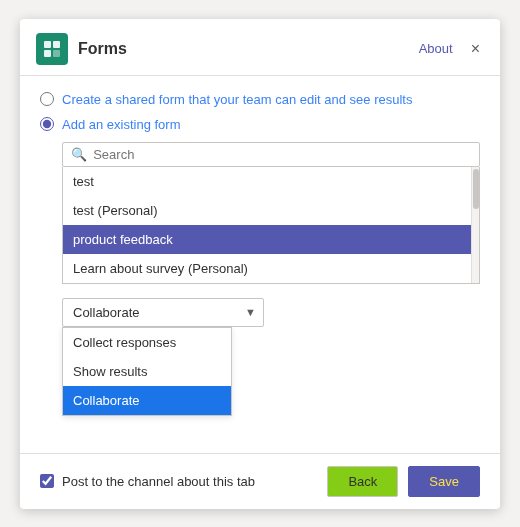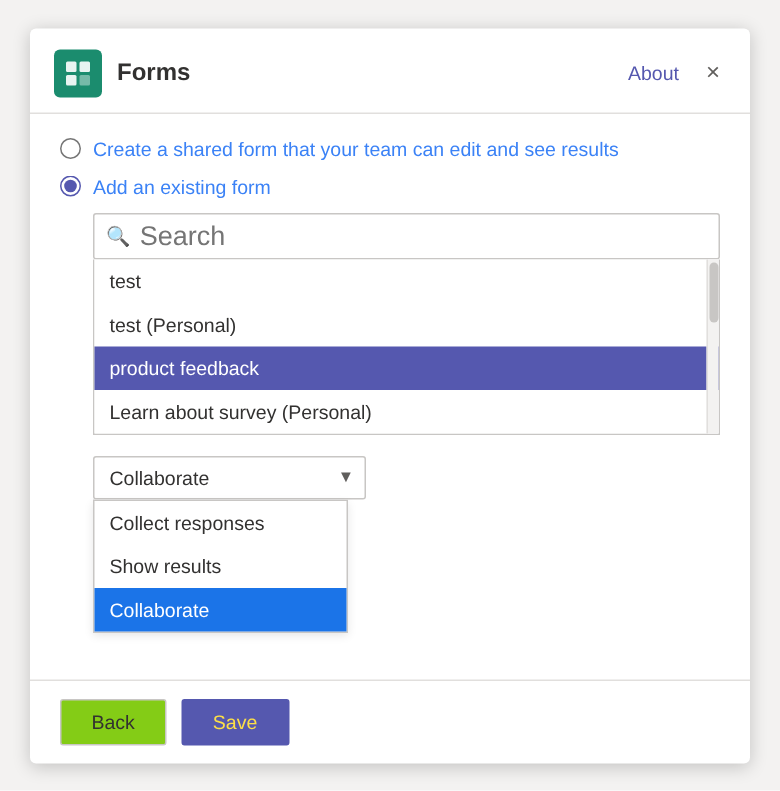--- a/index.html
+++ b/index.html
@@ -96,21 +96,21 @@
       background: #fff;
     }
     .search-icon {
       color: #605e5c;
       margin-right: 6px;
       font-size: 13px;
     }
     .search-input {
       border: none;
       outline: none;
-      font-size: 18px;
+      font-size: 13px;
       color: #404040;
       flex: 1;
       background: transparent;
     }
     .list-container {
       border: 1px solid #c8c6c4;
       border-top: none;
       margin-bottom: 14px;
       position: relative;
     }
@@ -137,21 +137,21 @@
     .list-scrollbar-thumb {
       width: 6px;
       height: 40px;
       background: #c8c6c4;
       border-radius: 3px;
       margin: 2px auto;
     }
     .dropdown-container {
       position: relative;
       margin-bottom: 22px;
-      width: 182px;
+      width: 202px;
     }
     .dropdown-select {
       width: 100%;
       padding: 6px 28px 6px 10px;
       font-size: 13px;
       border: 1px solid #c8c6c4;
       border-radius: 2px;
       background: #fff;
       color: #323130;
       appearance: none;
@@ -284,16 +284,20 @@
         <div class="dropdown-menu">
           <div class="dropdown-menu-item">Collect responses</div>
           <div class="dropdown-menu-item">Show results</div>
           <div class="dropdown-menu-item selected">Collaborate</div>
         </div>
       </div>
     </div>
   </div>
 
   <div class="dialog-footer">
+    <div class="checkbox-container">
+      <input type="checkbox" checked="" style="">
+      <span class="checkbox-label">Post to the channel about this tab</span>
+    </div>
     <button class="btn">Back</button>
     <button class="btn btn-primary">Save</button>
   </div>
 </div>
 
 </body></html>

